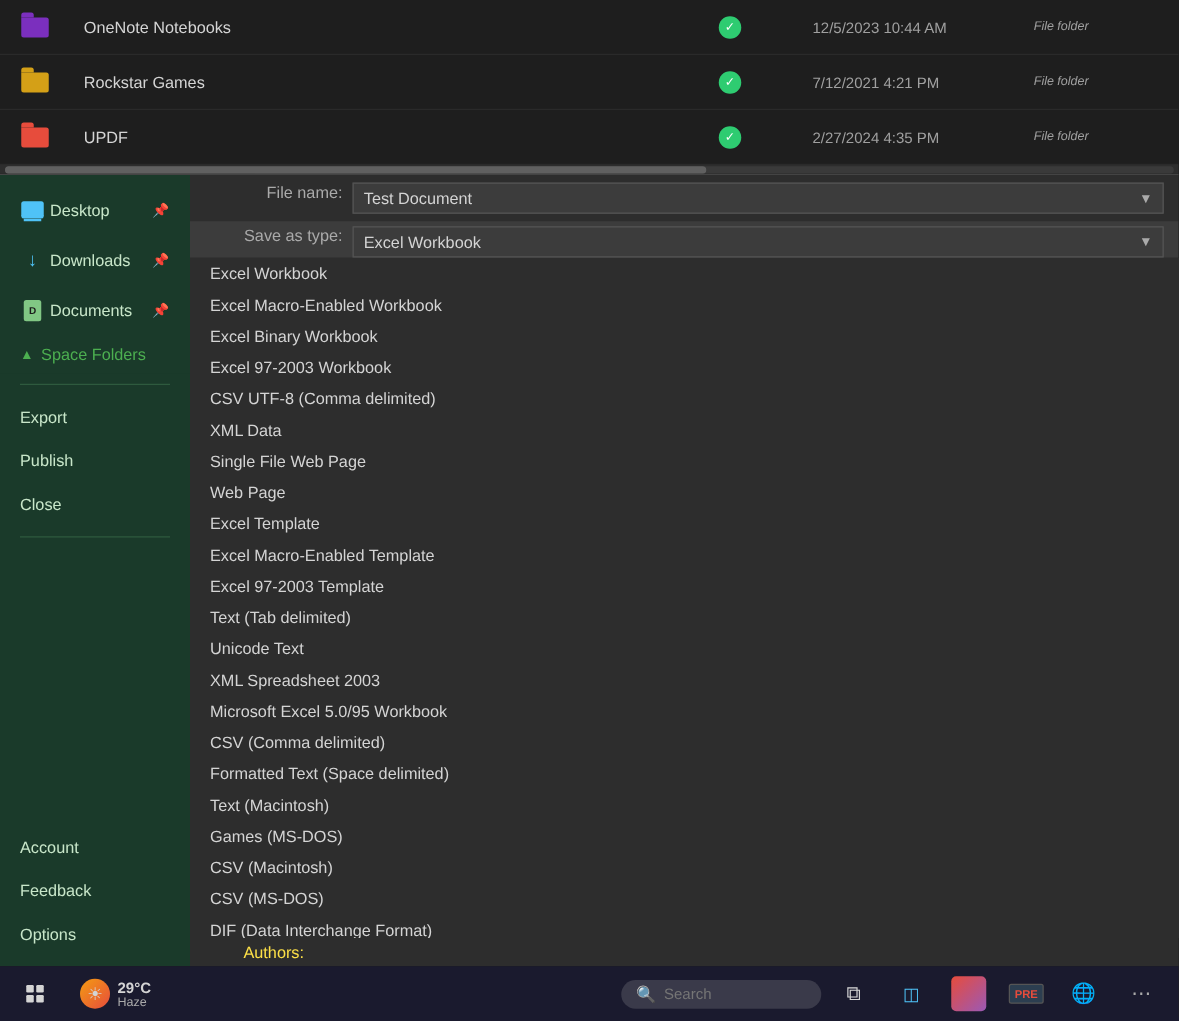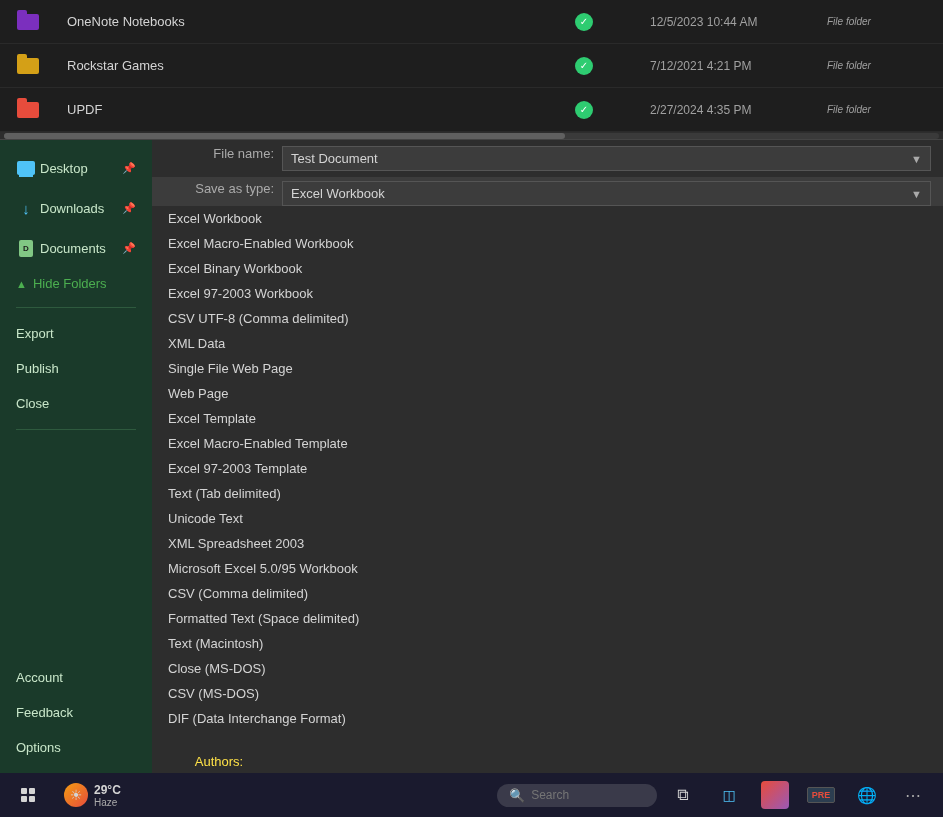--- a/index.html
+++ b/index.html
@@ -410,21 +410,21 @@
     <div class="icon-box">
             <div style="width:14px;height:17px;background:#81c784;border-radius:2px;display:flex;align-items:center;justify-content:center;font-size:8px;color:#1a1a1a;font-weight:bold;">D</div>
           </div>
     <span>Documents</span>
     <span class="pin-icon" style="margin-left:auto;">📌</span>
   </div>
       </div>
 
     <div class="hide-folders-row">
       <span style="font-size:11px;">▲</span>
-      <span>Hide Folders</span>
+      <span>Space Folders</span>
     </div>
 
     <hr class="sidebar-divider">
 
     <div id="sidebar-middle-items">
         <div class="sidebar-item">
           <span>Export</span>
         </div>
         <div class="sidebar-item">
           <span>Publish</span>
@@ -479,21 +479,22 @@
         <div class="dropdown-item">Excel Template</div>
         <div class="dropdown-item">Excel Macro-Enabled Template</div>
         <div class="dropdown-item">Excel 97-2003 Template</div>
         <div class="dropdown-item">Text (Tab delimited)</div>
         <div class="dropdown-item">Unicode Text</div>
         <div class="dropdown-item">XML Spreadsheet 2003</div>
         <div class="dropdown-item">Microsoft Excel 5.0/95 Workbook</div>
         <div class="dropdown-item">CSV (Comma delimited)</div>
         <div class="dropdown-item">Formatted Text (Space delimited)</div>
         <div class="dropdown-item">Text (Macintosh)</div>
-        <div class="dropdown-item">Close (MS-DOS)</div>
+        <div class="dropdown-item">Games (MS-DOS)</div>
+        <div class="dropdown-item">CSV (Macintosh)</div>
         <div class="dropdown-item">CSV (MS-DOS)</div>
         <div class="dropdown-item">DIF (Data Interchange Format)</div>
       </div>
 
     <div class="authors-row">
       <span class="form-label" style="color:#fde047; width:110px; text-align:center;">Authors:</span>
     </div>
   </div>
 </div>
 

